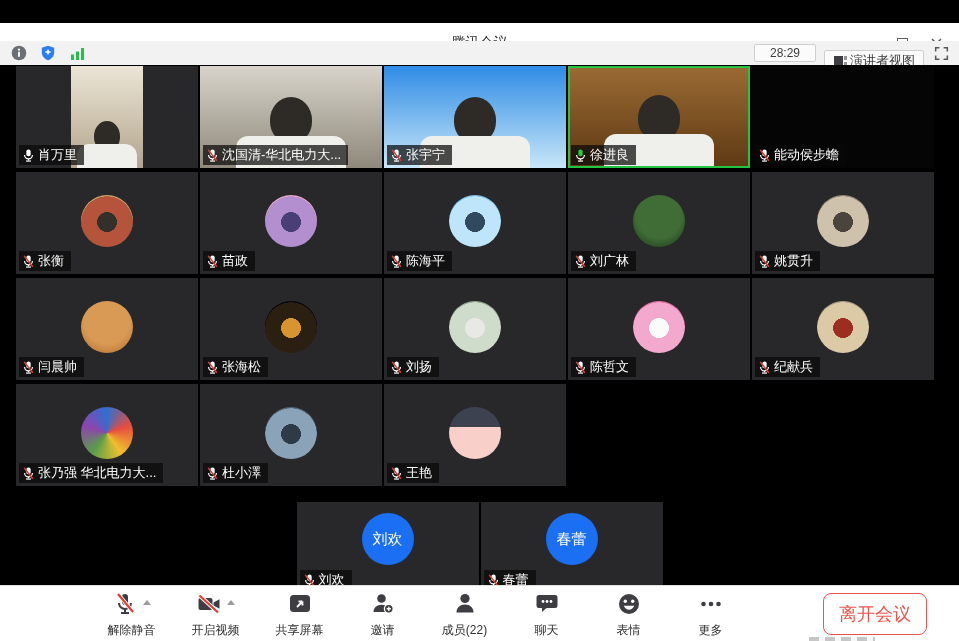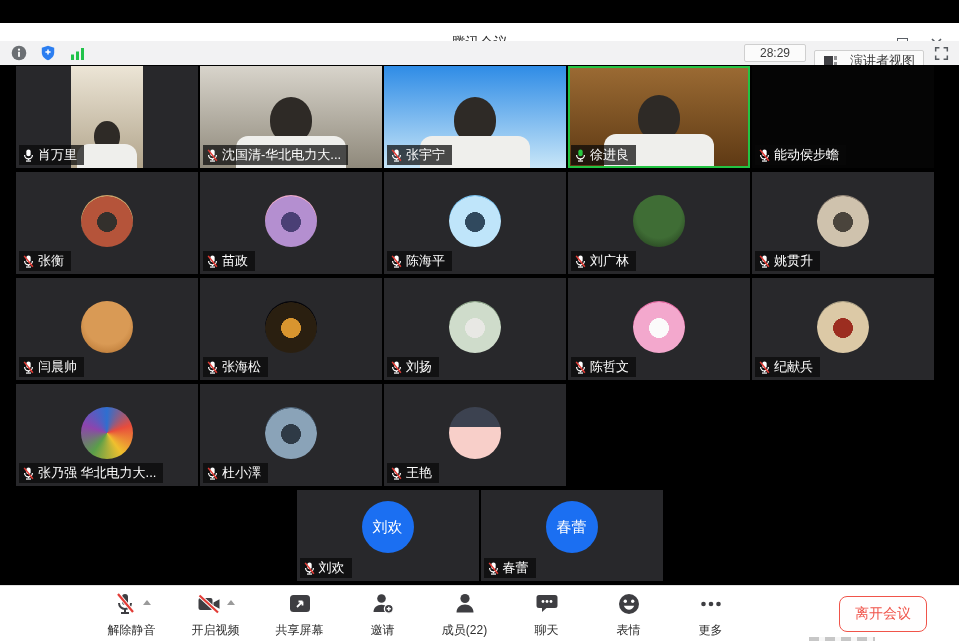--- a/index.html
+++ b/index.html
@@ -17,29 +17,29 @@
   .glyph-min{width:11px;height:2px;background:#5a5f66;}
   .glyph-max{width:9px;height:9px;border:1.6px solid #5a5f66;}
   
   .topbar{position:absolute;top:41px;left:0;right:0;height:24px;background:#f2f2f3;
     display:flex;align-items:center;}
   .tb-left{display:flex;align-items:center;gap:9px;padding-left:9px;}
   .tb-ico{width:20px;height:18px;display:flex;align-items:center;justify-content:center;background:none;border:none;padding:0;cursor:pointer;}
   .tb-right{margin-left:auto;display:flex;align-items:center;gap:8px;padding-right:8px;}
   .timer-box{min-width:46px;text-align:center;border:1px solid #cfcfcf;background:#fbfbfb;
     font-size:12px;color:#3c3c3c;padding:1px 7px;border-radius:2px;}
-  .view-btn{display:flex;align-items:center;gap:13px;border:1px solid #cfcfcf;background:#fbfbfb;
+  .view-btn{display:flex;align-items:center;gap:3px;border:1px solid #cfcfcf;background:#fbfbfb;
     font-size:13px;color:#3c3c3c;padding:1px 8px;border-radius:2px;cursor:pointer;font-family:inherit;margin-top:15px;}
   .fs-btn{background:none;border:none;padding:0 2px;cursor:pointer;display:flex;align-items:center;}
   
   .stage{position:absolute;top:65px;left:0;right:0;height:512px;background:#000;}
   #grid{position:absolute;left:16px;top:1px;display:grid;
     grid-template-columns:repeat(5,182px);grid-auto-rows:102px;gap:4px 2px;}
   #bottom-row{position:absolute;top:425px;left:0;width:959px;display:flex;justify-content:center;gap:2px;}
-  #bottom-row .tile{width:182px;height:91px;}
+  #bottom-row .tile{width:182px;height:91px;margin-top:12px;}
   .tile{position:relative;background:#28282b;overflow:hidden;cursor:pointer;}
   .tile.active{box-shadow:inset 0 0 0 2px #23c443;}
   .tile.blank{background:#050505;}
   .vfull{position:absolute;inset:0;}
   .tile.active .vfull{inset:2px;}
   .vstrip{position:absolute;top:0;bottom:0;left:50%;transform:translateX(-50%);width:72px;}
   .person{position:absolute;left:50%;bottom:0;transform:translateX(-50%);}
   .person .head{background:#2e2a26;border-radius:50% 50% 46% 46%;margin:0 auto;}
   .person .shirt{background:#efefec;border-radius:12px 12px 0 0;margin:-7px auto 0;}
   .person-sm .head{width:26px;height:30px;}
@@ -57,21 +57,21 @@
   .bottombar{position:absolute;left:0;right:0;bottom:0;height:55px;background:#ffffff;
     border-top:1px solid #e2e2e2;display:flex;align-items:center;}
   .tb-items{display:flex;align-items:flex-start;gap:36px;margin:0 auto;padding-right:118px;padding-top:4px;}
   .tb-item{display:flex;flex-direction:column;align-items:center;min-width:46px;cursor:pointer;}
   .tb-icon-row{height:27px;display:flex;align-items:center;gap:5px;}
   .caret{width:0;height:0;border-left:4px solid transparent;border-right:4px solid transparent;
     border-bottom:5px solid #9a9a9a;margin-top:-8px;}
   .tb-label{font-size:12px;color:#2e2e2e;margin-top:2px;}
   .leave-btn{position:absolute;right:32px;top:50%;transform:translateY(-50%);
     border:1px solid #f0544a;color:#f0544a;background:#fffefe;border-radius:8px;
-    font-size:14px;padding:8px 15px;cursor:pointer;font-family:inherit;}
+    font-size:18px;padding:8px 15px;cursor:pointer;font-family:inherit;}
   .bg-sliver{position:absolute;right:84px;bottom:0;width:66px;height:4px;
     background:repeating-linear-gradient(90deg,#b9b9b9 0 10px,#f5f5f5 10px 16px);opacity:.8;}
 </style>
 </head>
 <body>
 
 <div class="titlebar">
   <div class="title">腾讯会议</div>
   <div class="win-controls">
     <button class="win-btn">

